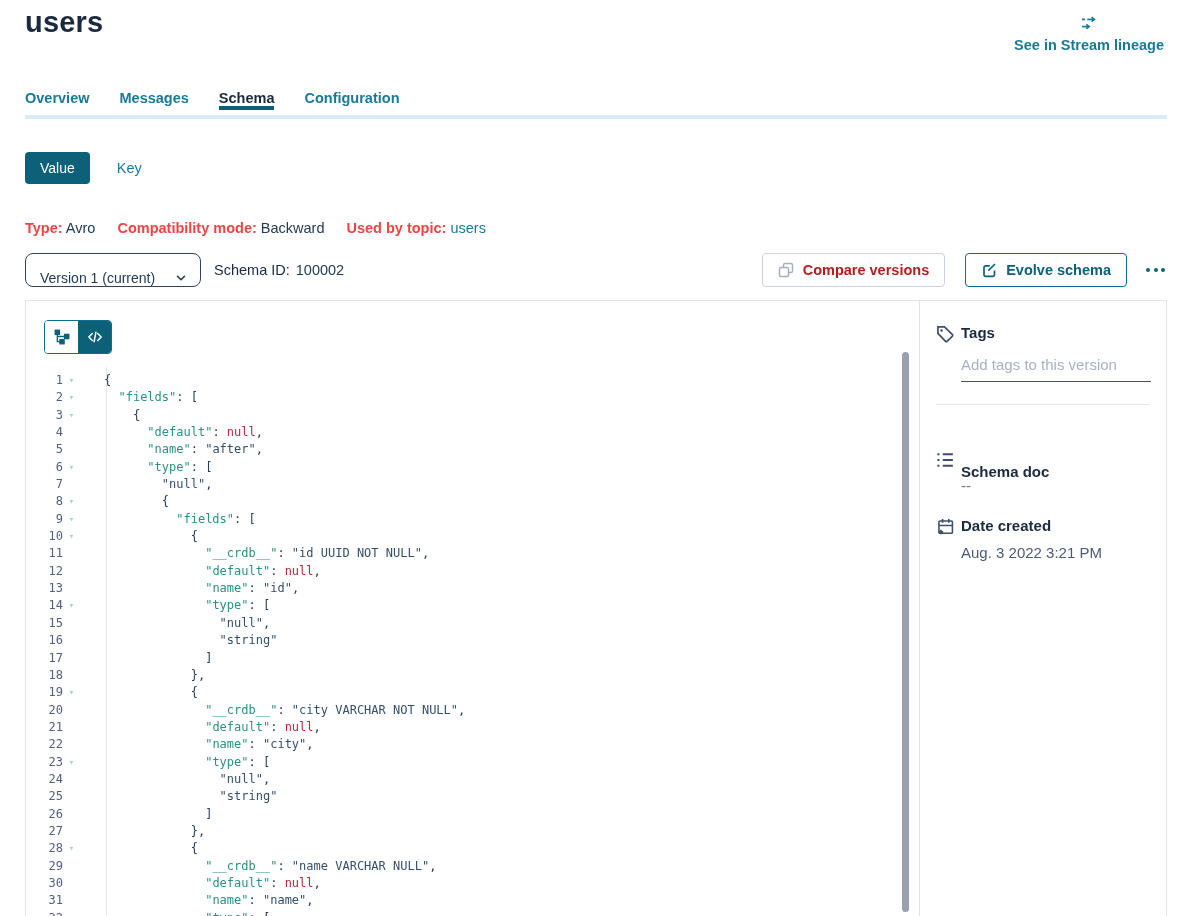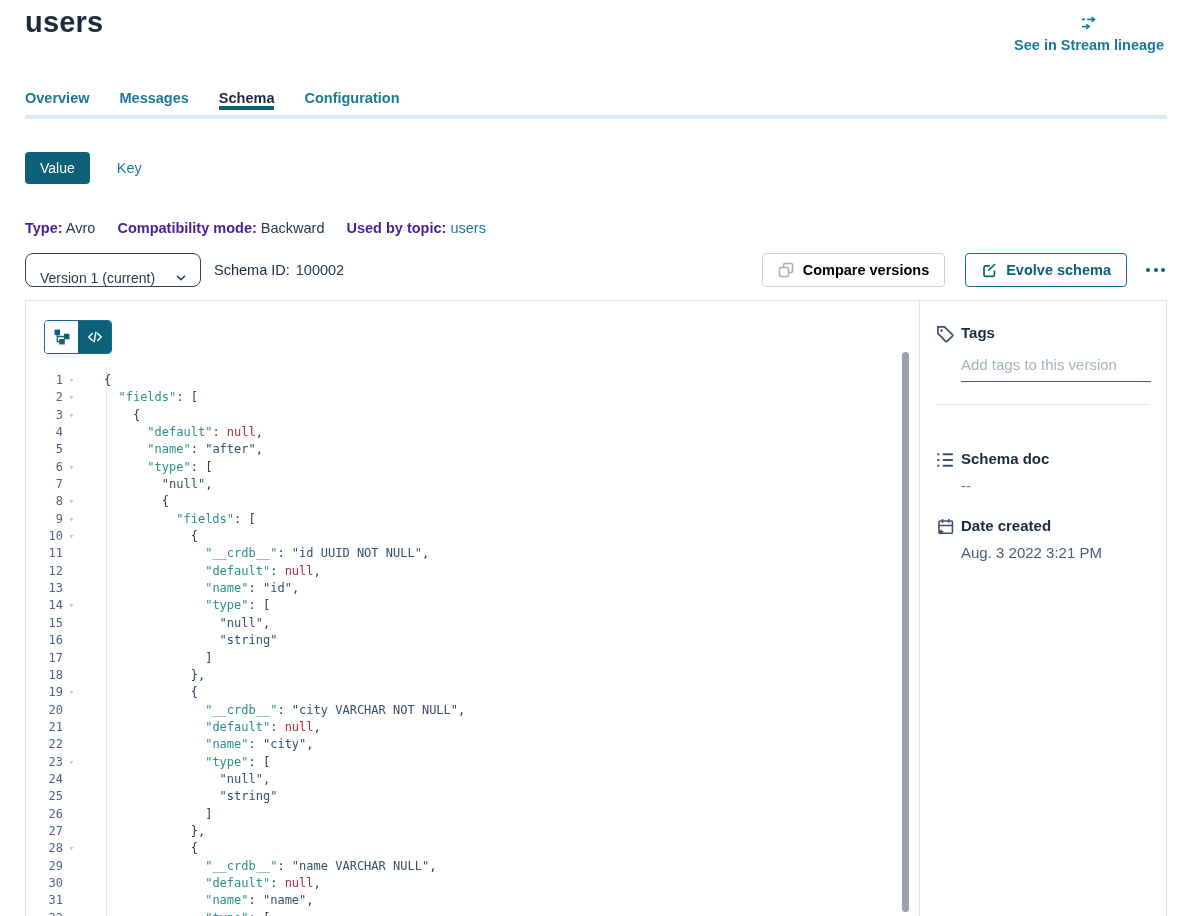--- a/index.html
+++ b/index.html
@@ -23,34 +23,34 @@
   .tabbar-track { position: absolute; left: 25px; top: 115px; width: 1142px; height: 4px; background: #d7edf5; }
   .tabs { position: absolute; left: 25px; top: 90px; display: flex; gap: 30px; z-index: 2; }
   .tab { font-size: 14.5px; font-weight: 600; color: #1a7a96; border-bottom: 4px solid transparent; cursor: pointer; }
   .tab.active { color: #1b2a3e; border-bottom-color: #0c6179; }
   
   .seg { position: absolute; left: 25px; top: 152px; display: flex; align-items: center; gap: 27px; }
   .seg-value { background: #0c6179; color: #fff; font-size: 14px; padding: 8px 15px; border-radius: 4px; border: none; cursor: pointer; font-family: inherit; }
   .seg-key { color: #1a7a96; font-size: 14.5px; cursor: pointer; }
   
   .meta { position: absolute; left: 25px; top: 220px; font-size: 14.5px; display: flex; gap: 22px; color: #243b53; }
-  .meta b { color: #4c1d95; font-weight: 700; }
+  .meta b { color: #ef4444; font-weight: 700; }
   .meta .link { color: #1a7a96; cursor: pointer; }
   
   .vrow { position: absolute; left: 25px; top: 253px; width: 1142px; display: flex; align-items: center; }
   .version-select {
     width: 176px; height: 34px; border: 1px solid #33415e; border-radius: 8px;
     display: flex; align-items: center; justify-content: space-between;
     padding: 16px 12px 0 14px; font-size: 14px; background: #fff; cursor: pointer;
   }
   .sid-label { margin-left: 13px; font-weight: 400; font-size: 14.5px; color: #1b2a3e; }
   .sid-value { margin-left: 6px; font-size: 14.5px; }
   .spacer { flex: 1; }
   .btn { height: 34px; display: flex; align-items: center; gap: 9px; border-radius: 4px; padding: 0 15px; font-size: 14.5px; background: #fff; cursor: pointer; font-family: inherit; }
-  .btn-compare { border: 1px solid #ccd3dd; color: #000000; font-weight: 600; }
+  .btn-compare { border: 1px solid #ccd3dd; color: #b91c1c; font-weight: 600; }
   .btn-evolve { border: 1px solid #0f6e8e; color: #0c6179; font-weight: 700; margin-left: 20px; }
   .more-dots { margin-left: 17px; display: flex; gap: 3.5px; cursor: pointer; padding: 6px 2px; }
   .more-dots i { width: 4px; height: 4px; border-radius: 50%; background: #0c6179; }
   
   .panel { position: absolute; left: 25px; top: 300px; width: 1142px; height: 640px; border: 1px solid #dfe3e8; background: #fff; }
   .panel .vdiv { position: absolute; left: 893px; top: 0; bottom: 0; width: 1px; background: #dfe3e8; }
   .view-toggle { position: absolute; left: 18px; top: 19px; display: flex; border: 1px solid #0f6e8e; border-radius: 4px; overflow: hidden; }
   .vt-btn { width: 33px; height: 32px; display: flex; align-items: center; justify-content: center; background: #fff; border: none; cursor: pointer; }
   .vt-btn.on { background: #0c6179; }
   .gutterline { position: absolute; left: 80px; top: 66px; bottom: 0; width: 1px; background: #e3e6ec; }
@@ -367,21 +367,21 @@
     <div class="side-divider"></div>
 
     <span class="icon" style="top:150px">
       <svg width="18" height="18" viewBox="0 0 16 16" fill="#3f4f6b" stroke="#3f4f6b" stroke-width="1.6">
         <rect x="1.2" y="2" width="1.8" height="1.8" stroke="none"></rect>
         <rect x="1.2" y="7.1" width="1.8" height="1.8" stroke="none"></rect>
         <rect x="1.2" y="12.2" width="1.8" height="1.8" stroke="none"></rect>
         <path d="M6 2.9 H15 M6 8 H15 M6 13.1 H15" fill="none"></path>
       </svg>
     </span>
-    <div class="side-title" style="top:149px">Schema doc</div>
+    <div class="side-title" style="top:162px">Schema doc</div>
     <div class="side-value val-doc" style="top:176px">--</div>
 
     <span class="icon" style="top:217px">
       <svg width="18" height="18" viewBox="0 0 16 16" fill="none" stroke="#3f4f6b" stroke-width="1.4">
         <rect x="2.6" y="2.6" width="12" height="11" rx="1"></rect>
         <path d="M5.8 0.9 V4.3 M11.4 0.9 V4.3 M2.6 6.6 H14.6"></path>
         <path d="M4.4 10.4 V14.4 M2.4 12.4 H6.4" stroke-width="1.5"></path>
       </svg>
     </span>
     <div class="side-title" style="top:216px">Date created</div>

